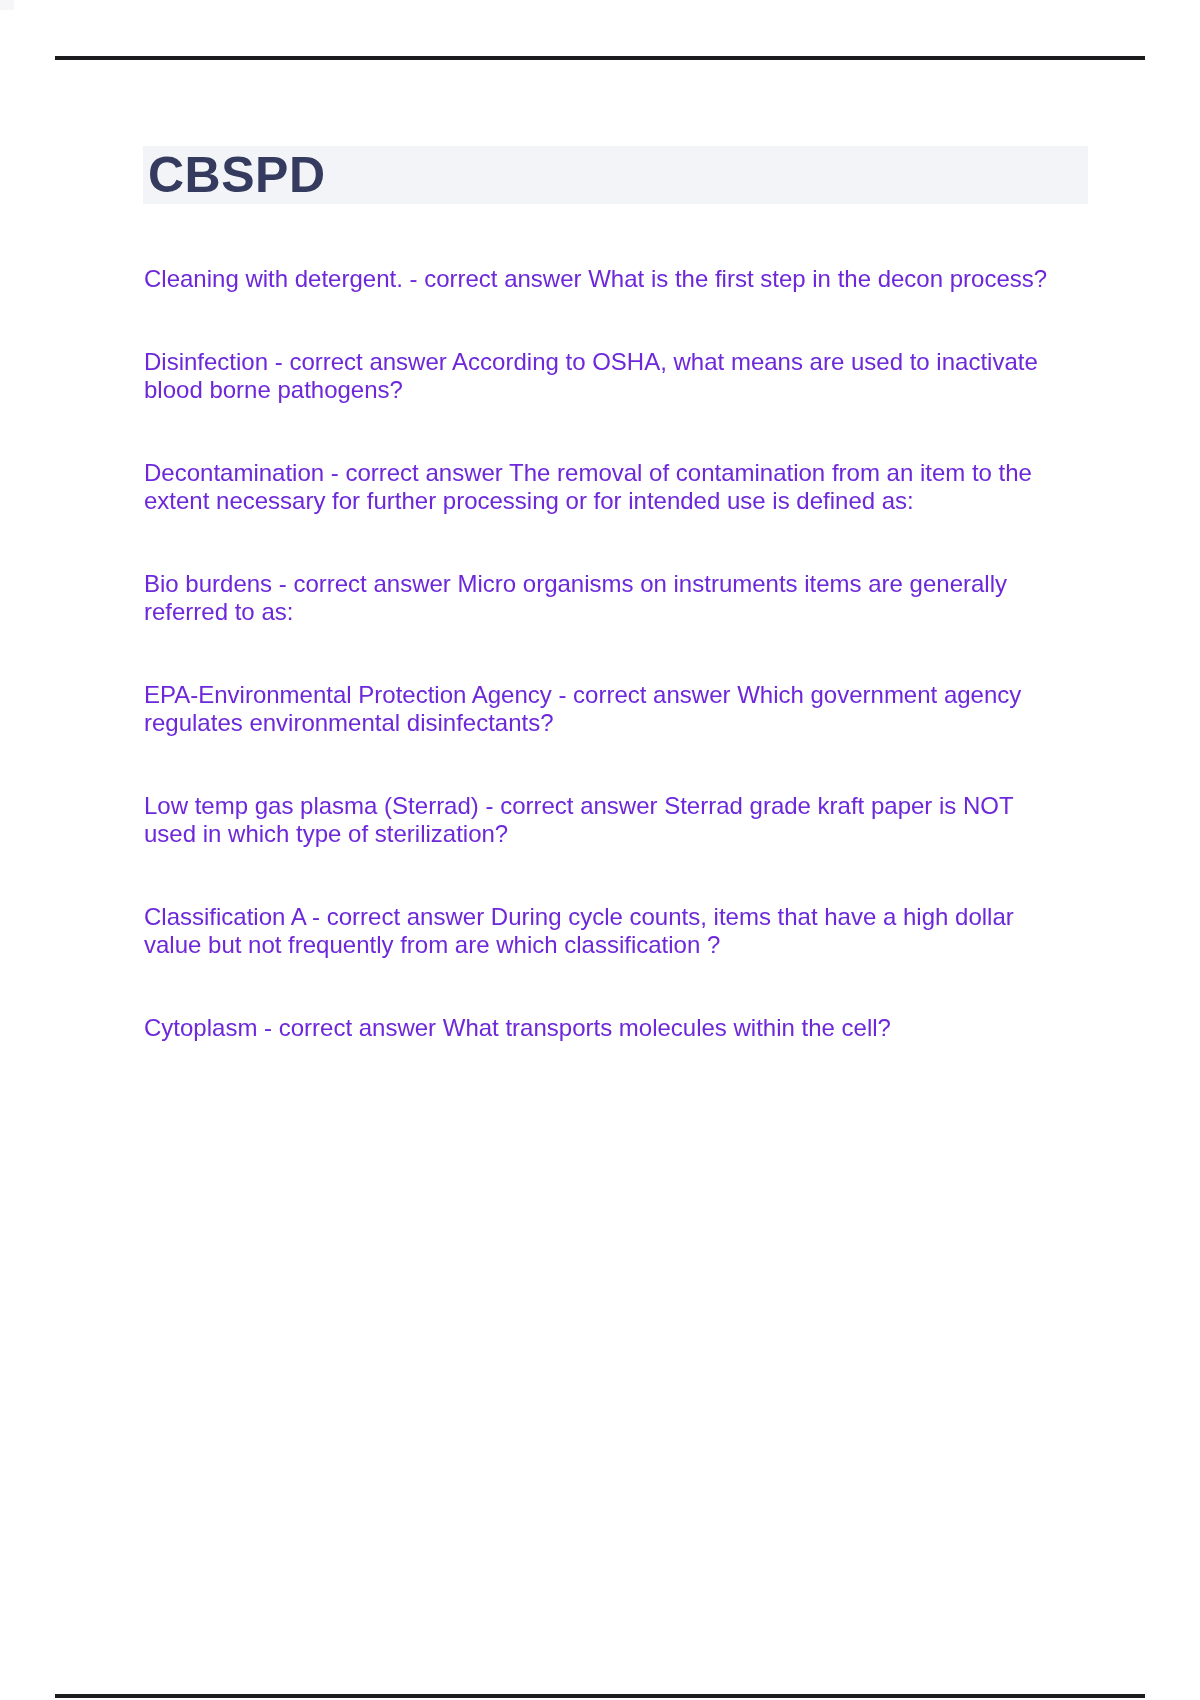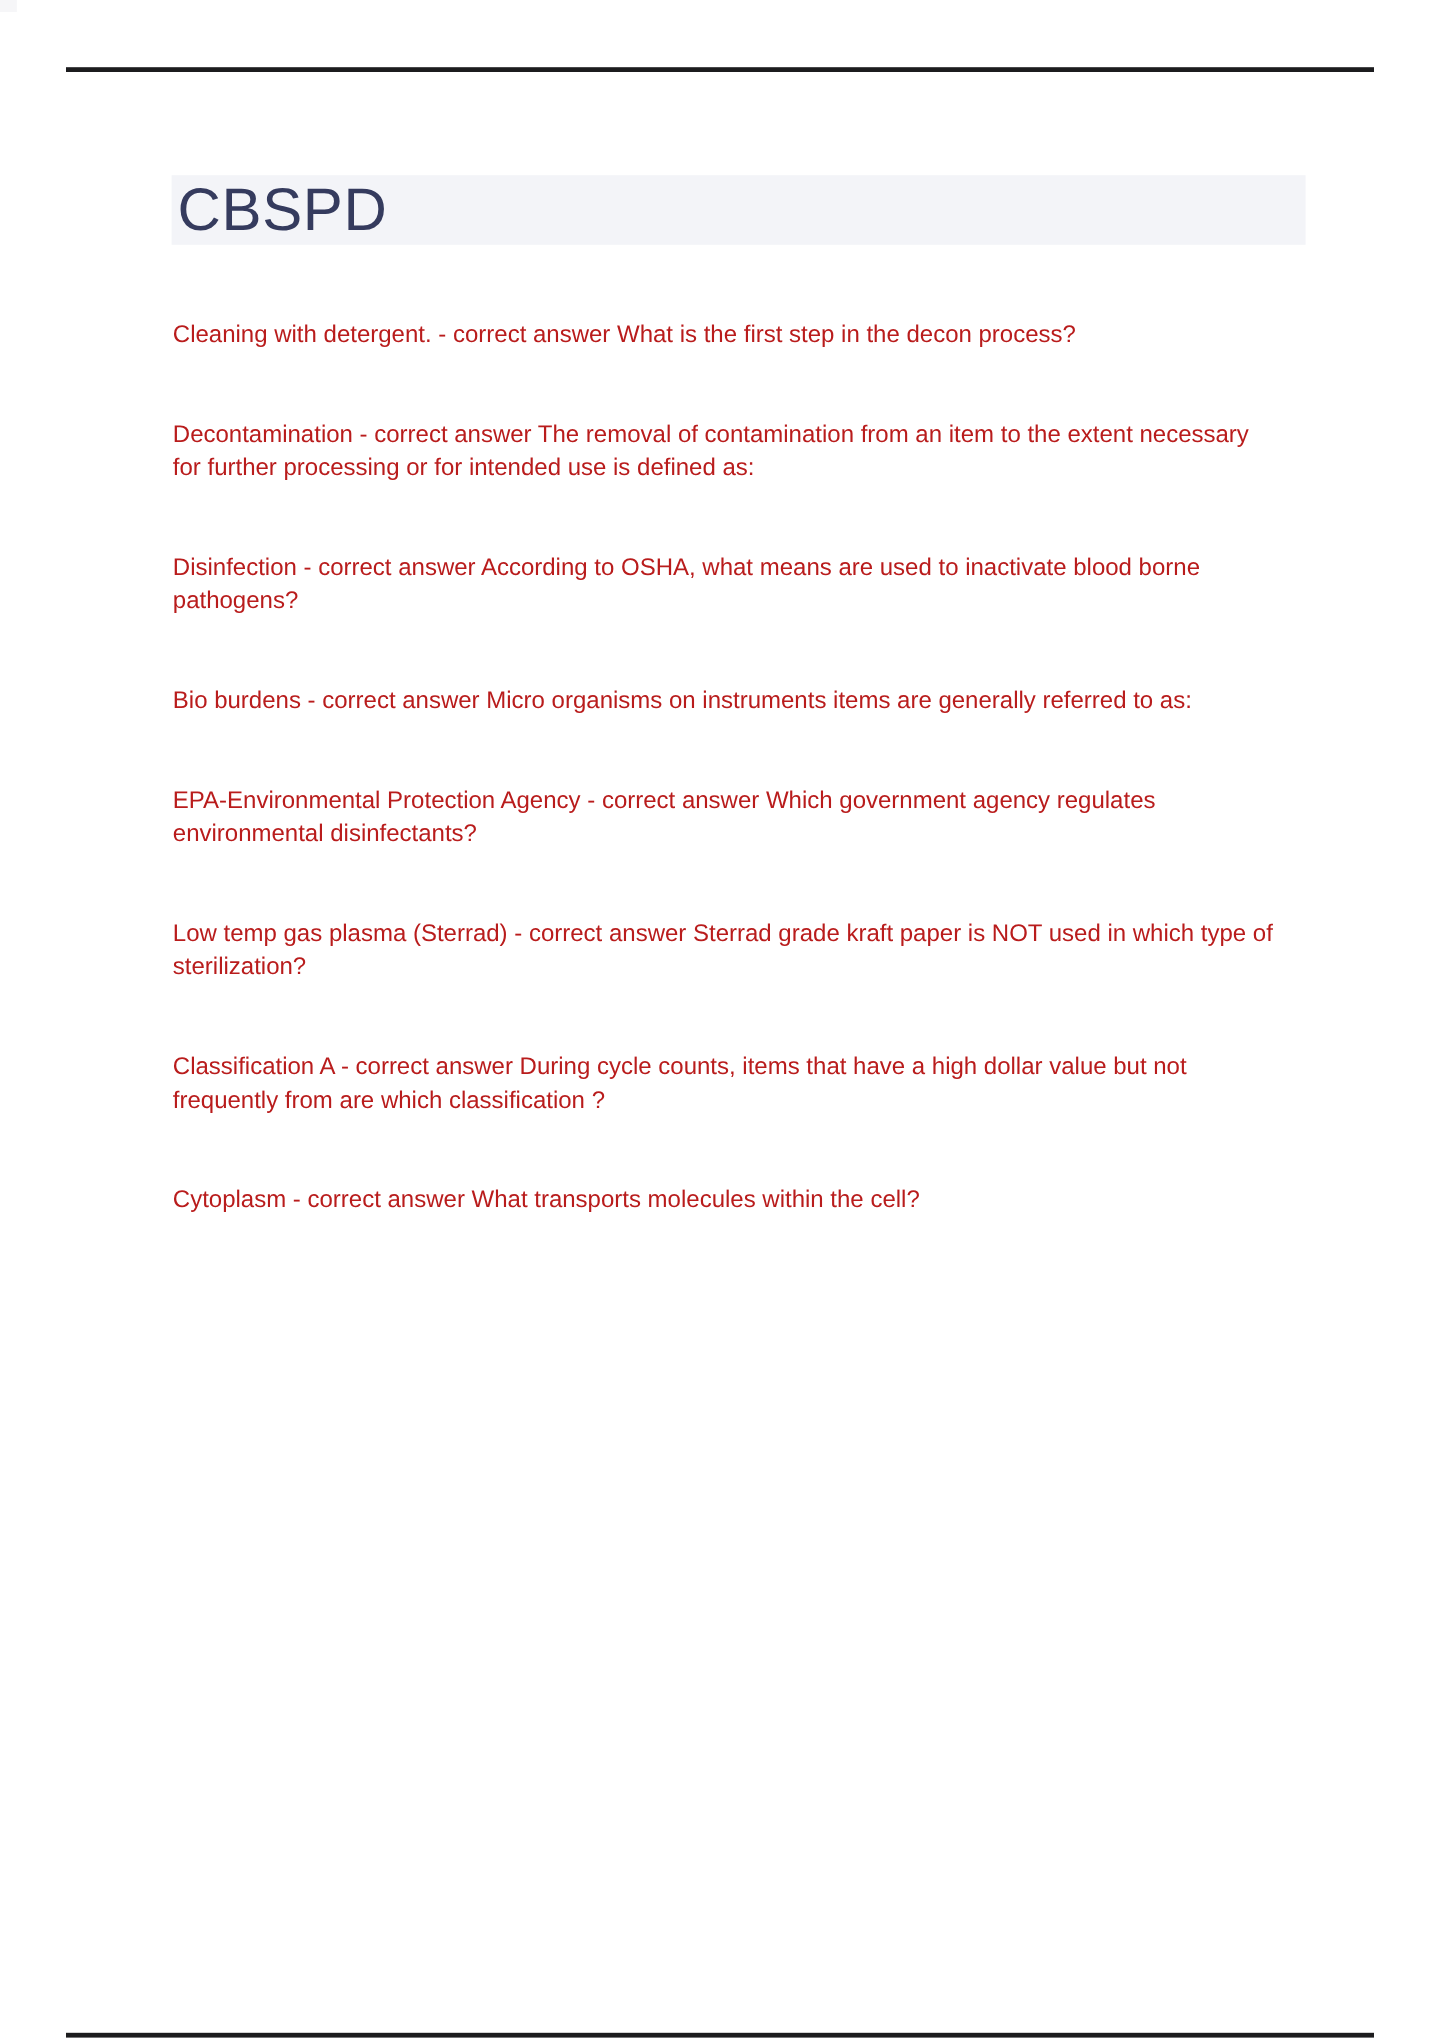--- a/index.html
+++ b/index.html
@@ -38,56 +38,56 @@
     width: 945px;
     height: 58px;
     background: #f3f4f8;
     display: flex;
     align-items: center;
   }
   .title-block h1 {
     margin: 0;
     padding-left: 5px;
     font-size: 50px;
-    font-weight: normal;
+    font-weight: bold;
     letter-spacing: 0.5px;
     color: #353b5e;
     line-height: 1;
   }
   .content {
     position: absolute;
     left: 144px;
     top: 265px;
     width: 922px;
   }
   .content p {
     margin: 0 0 55px 0;
-    font-size: 20px;
+    font-size: 24px;
     line-height: 28px;
-    color: #b91c1c;
+    color: #6d28d9;
     font-weight: 500;
   }
 </style>
 </head>
 <body>
 
 <div class="page">
 
   <div class="corner-artifact"></div>
 
   <div class="rule rule-top"></div>
 
   <div class="title-block">
     <h1>CBSPD</h1>
   </div>
 
   <div class="content">
     <p>Cleaning with detergent. - correct answer What is the first step in the decon process?</p>
+    <p>Disinfection - correct answer According to OSHA, what means are used to inactivate blood borne pathogens?</p>
     <p>Decontamination - correct answer The removal of contamination from an item to the extent necessary for further processing or for intended use is defined as:</p>
-    <p>Disinfection - correct answer According to OSHA, what means are used to inactivate blood borne pathogens?</p>
     <p>Bio burdens - correct answer Micro organisms on instruments items are generally referred to as:</p>
     <p>EPA-Environmental Protection Agency - correct answer Which government agency regulates environmental disinfectants?</p>
     <p>Low temp gas plasma (Sterrad) - correct answer Sterrad grade kraft paper is NOT used in which type of sterilization?</p>
     <p>Classification A - correct answer During cycle counts, items that have a high dollar value but not frequently from are which classification ?</p>
     <p>Cytoplasm - correct answer What transports molecules within the cell?</p>
   </div>
 
   <div class="rule rule-bottom"></div>
 
 </div>

